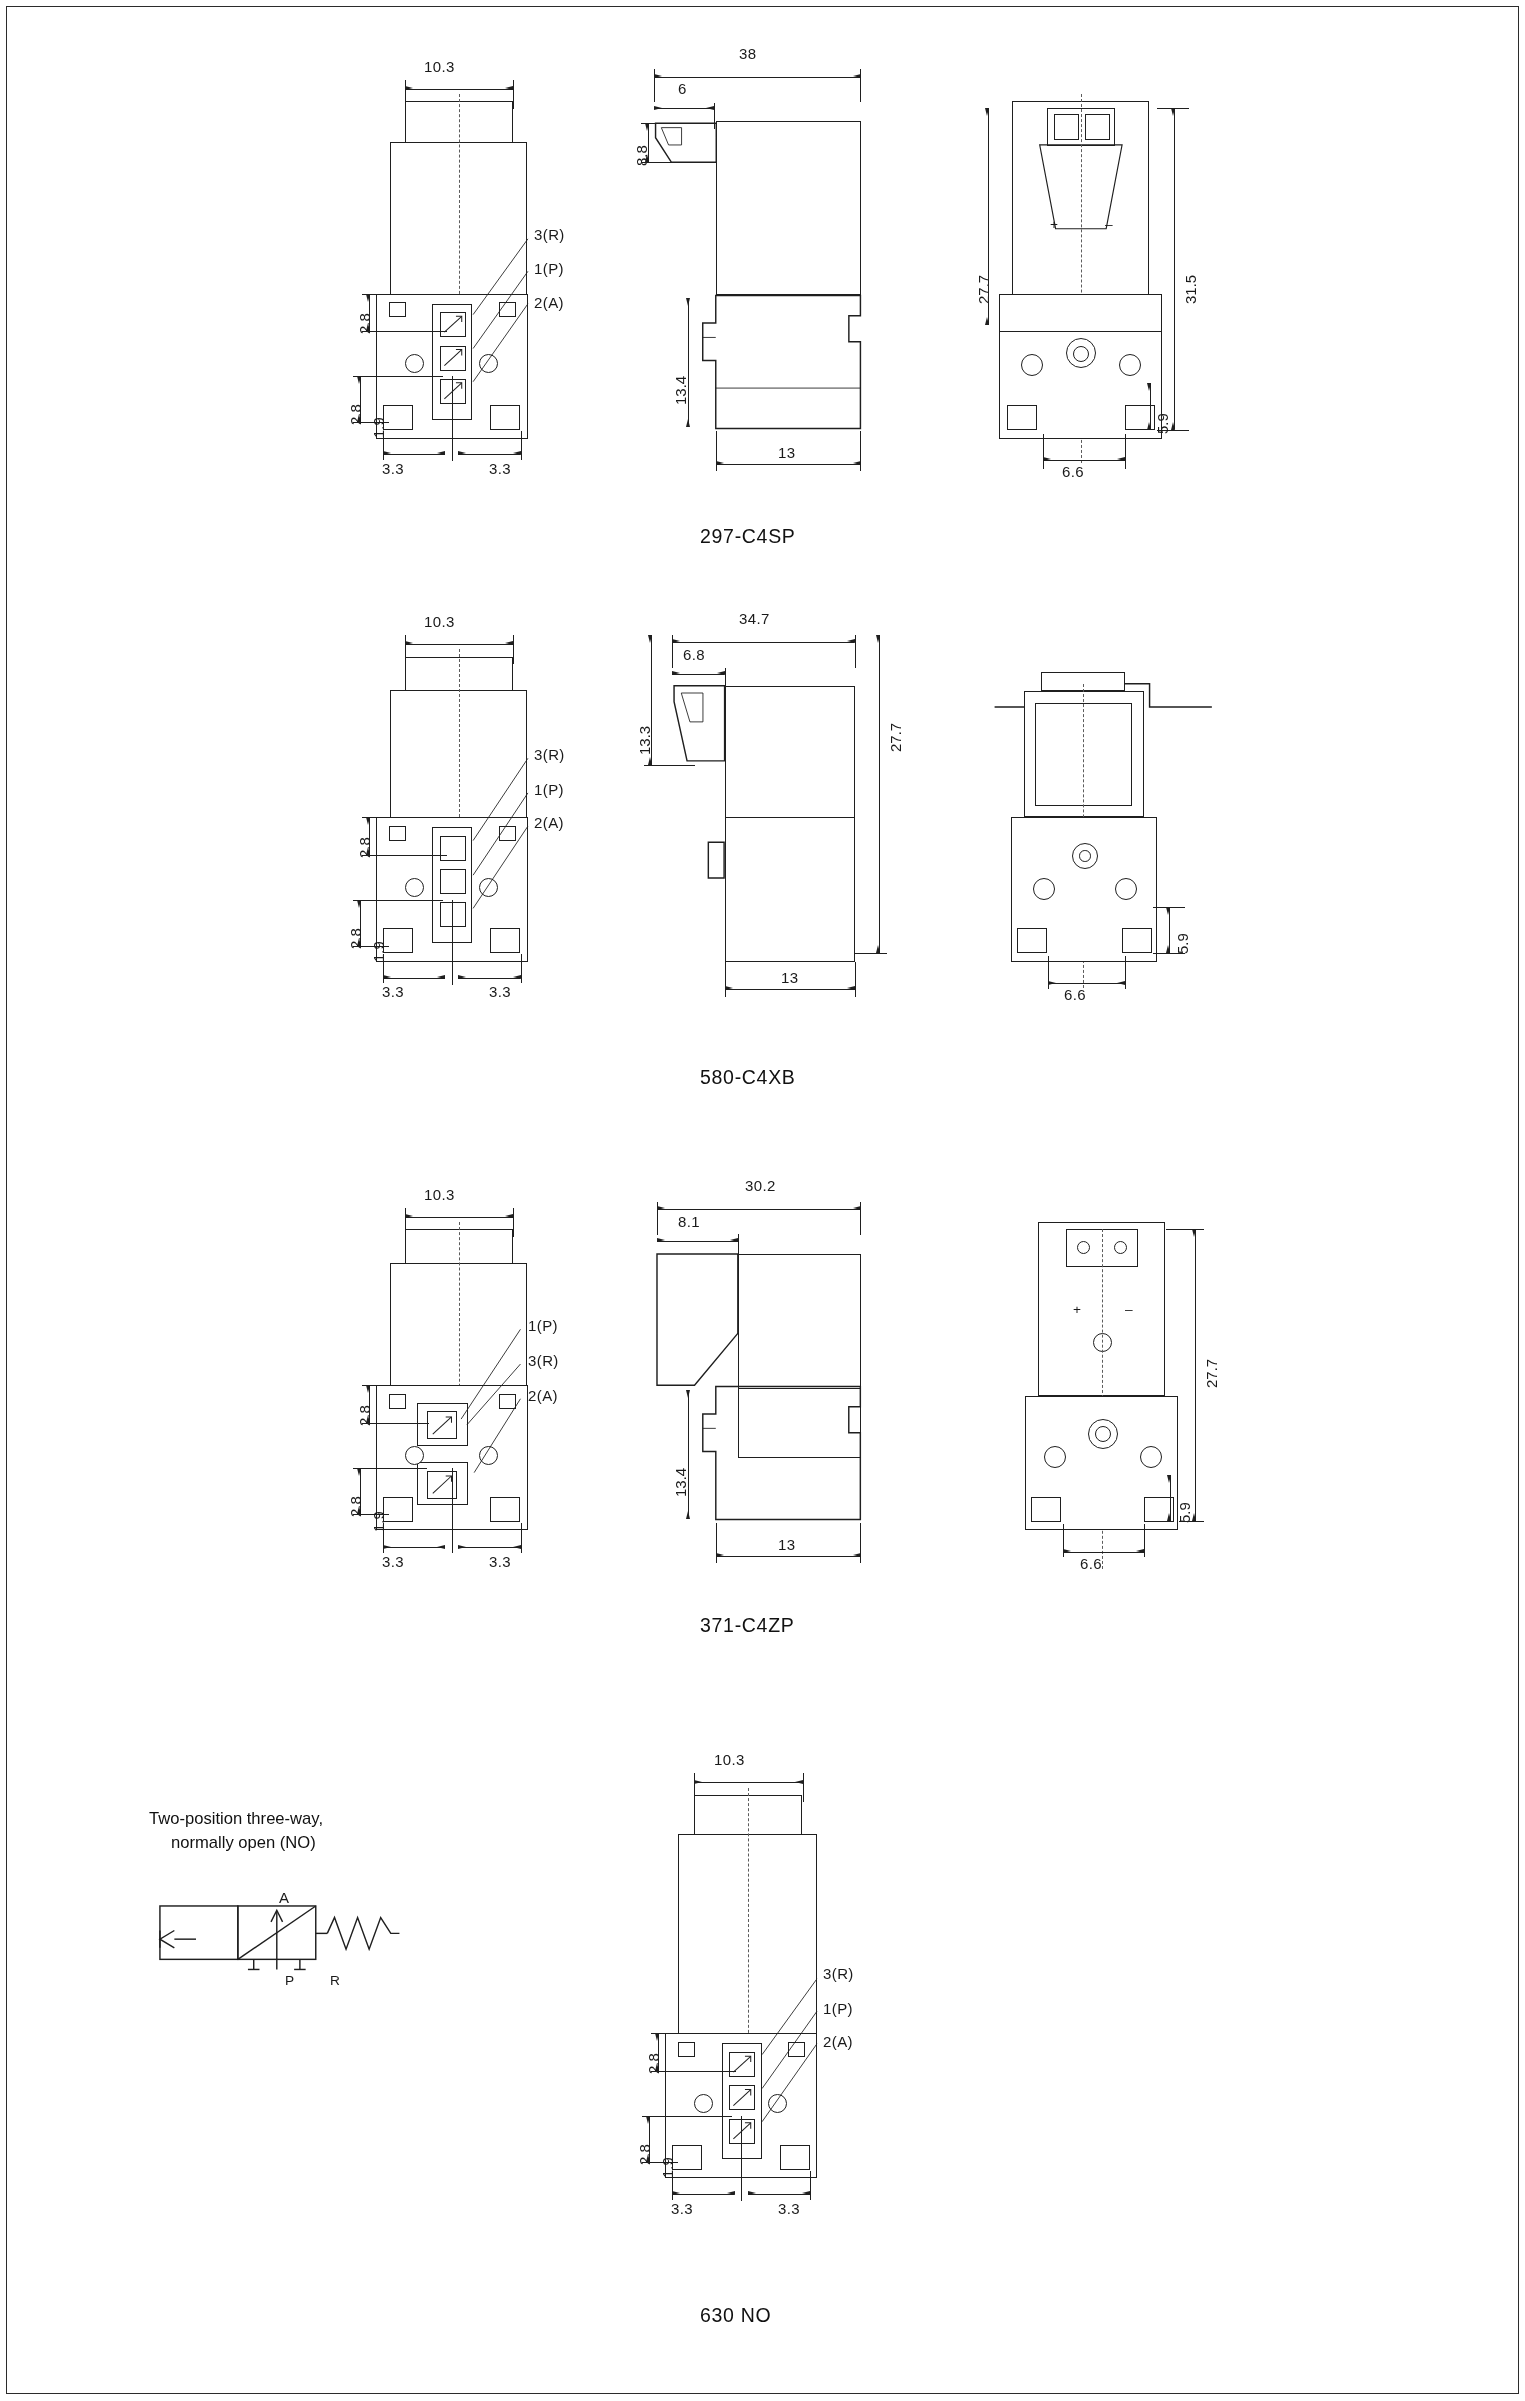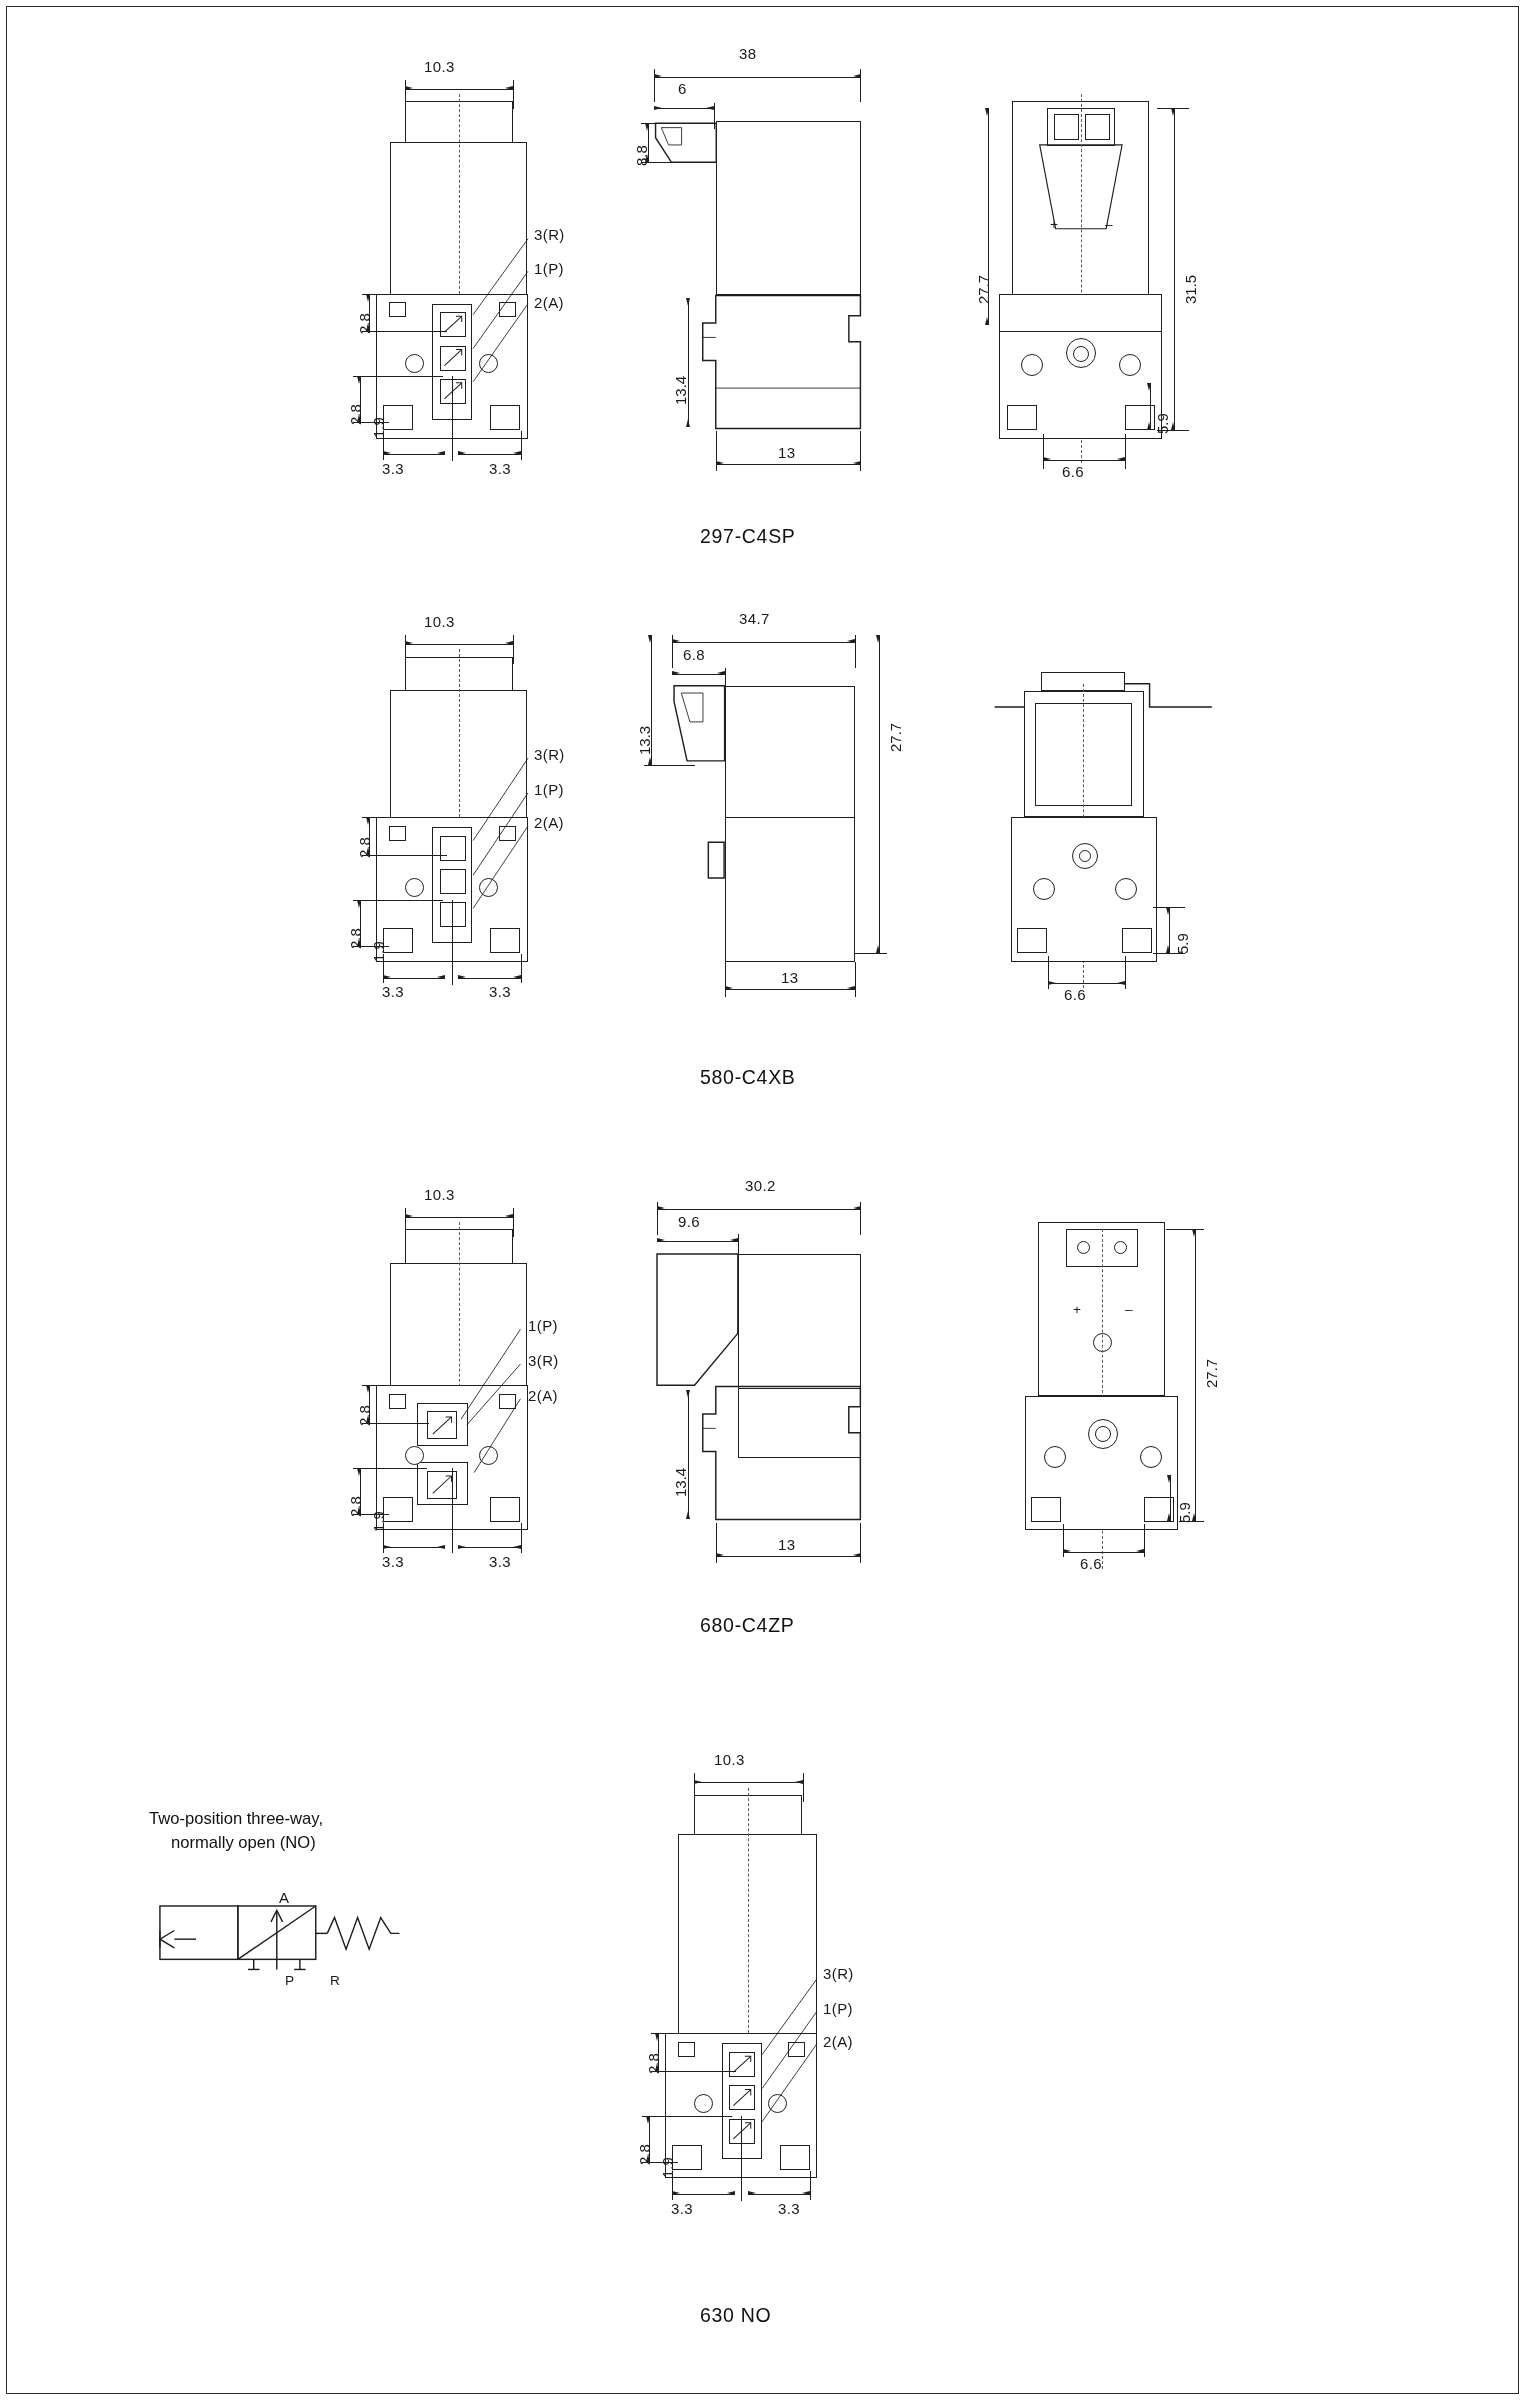--- a/index.html
+++ b/index.html
@@ -439,21 +439,21 @@
     </div>
 
     <div>
       <div class="lbl" style="left:745px;top:1177px;">30.2</div>
       <div class="ln h" style="left:657px;top:1209px;width:204px;"></div>
       <div class="arrowR" style="left:657px;top:1206px;"></div>
       <div class="arrowL" style="left:853px;top:1206px;"></div>
       <div class="ln v" style="left:657px;top:1202px;height:33px;"></div>
       <div class="ln v" style="left:860px;top:1202px;height:33px;"></div>
 
-      <div class="lbl" style="left:678px;top:1213px;">9.6</div>
+      <div class="lbl" style="left:678px;top:1213px;">8.1</div>
       <div class="ln h" style="left:657px;top:1241px;width:81px;"></div>
       <div class="arrowR" style="left:657px;top:1238px;"></div>
       <div class="arrowL" style="left:730px;top:1238px;"></div>
       <div class="ln v" style="left:738px;top:1234px;height:33px;"></div>
 
       <svg style="left:644px;top:1248px;width:231px;height:188px;" viewBox="0 0 320 260" width="231" height="188">
         <path d="M 18 8 L 130 8 L 130 118 L 70 190 L 18 190 Z" stroke-width="2"></path>
       </svg>
       <div class="box" style="left:738px;top:1254px;width:123px;height:204px;"></div>
       <div class="ln h" style="left:738px;top:1388px;width:123px;"></div>
@@ -508,21 +508,21 @@
       <div class="arrowU" style="left:1167px;top:1513px;"></div>
 
       <div class="ln h" style="left:1063px;top:1552px;width:81px;"></div>
       <div class="arrowR" style="left:1063px;top:1549px;"></div>
       <div class="arrowL" style="left:1136px;top:1549px;"></div>
       <div class="ln v" style="left:1063px;top:1524px;height:33px;"></div>
       <div class="ln v" style="left:1144px;top:1524px;height:33px;"></div>
       <div class="lbl" style="left:1080px;top:1555px;">6.6</div>
     </div>
 
-    <div class="title" style="left:700px;top:1614px;">680-C4ZP</div>
+    <div class="title" style="left:700px;top:1614px;">371-C4ZP</div>
   </div>
 
   <div>
 
     <div class="note" style="left:149px;top:1808px;">Two-position three-way,</div>
     <div class="note" style="left:171px;top:1832px;">normally open (NO)</div>
 
     <div>
       <svg style="left:145px;top:1880px;width:304px;height:101px;" viewBox="0 0 420 140" width="304" height="101">
         <rect x="20" y="36" width="108" height="74" stroke-width="2"></rect>

